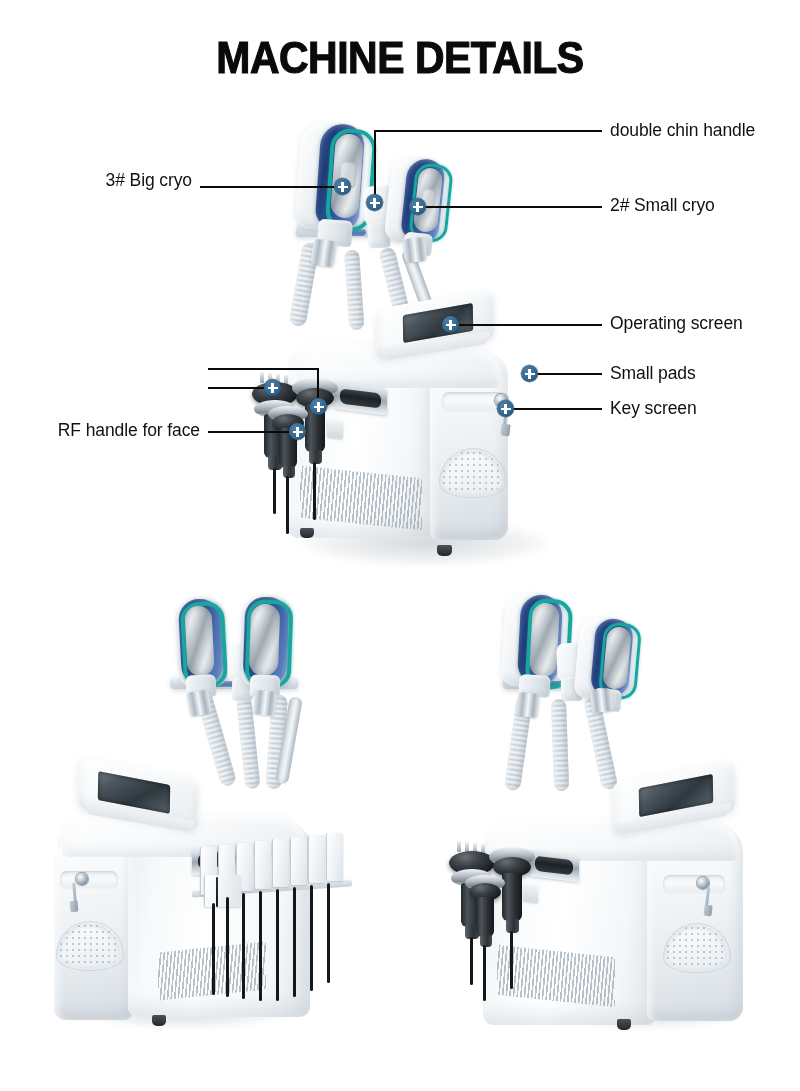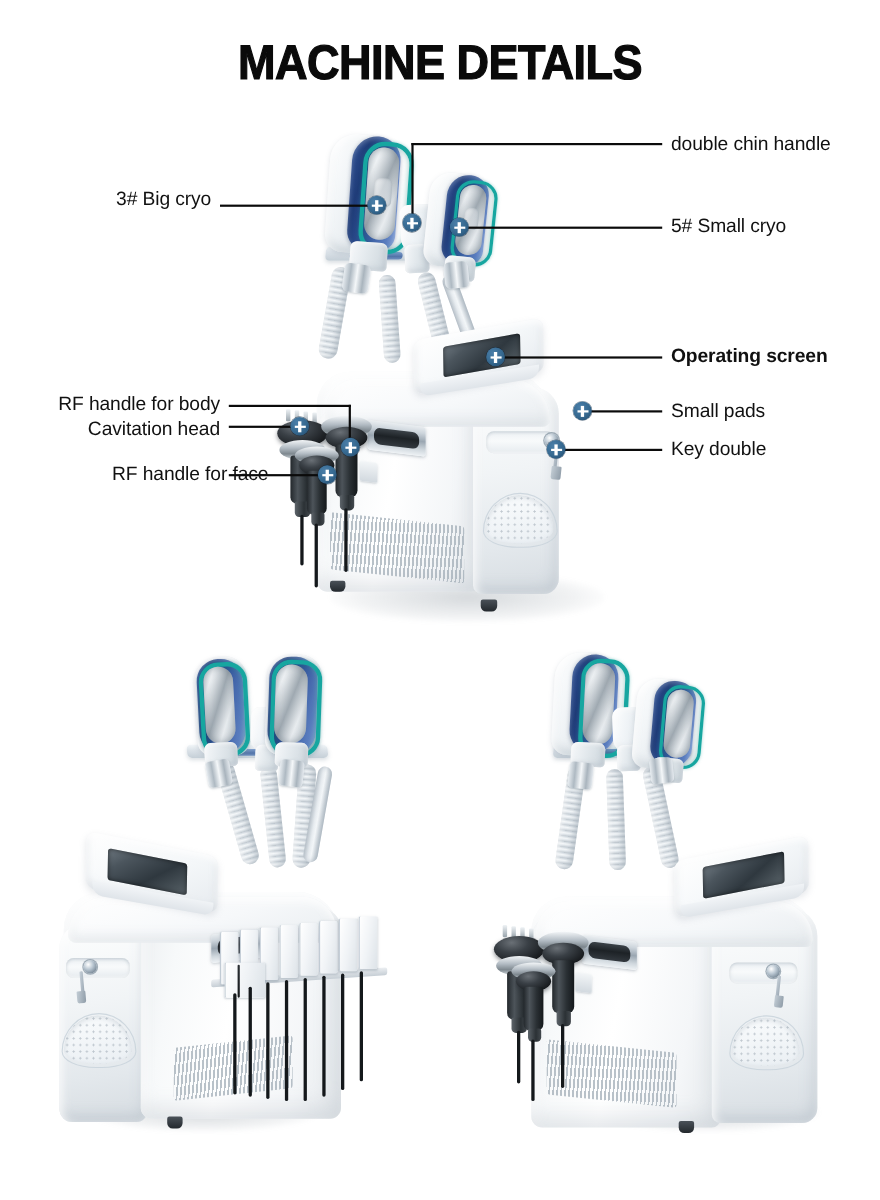--- a/index.html
+++ b/index.html
@@ -374,46 +374,44 @@
   <div class="lead v" style="left:374px;top:130px;height:72px;"></div>
   <div class="plus" style="left:366px;top:194px;"></div>
   <div class="lbl right" style="left:610px;top:122px;">double chin handle</div>
 
   <div class="lead h" style="left:200px;top:186px;width:142px;"></div>
   <div class="plus" style="left:334px;top:178px;"></div>
   <div class="lbl left" style="left:0px;top:172px;width:192px;">3# Big cryo</div>
 
   <div class="lead h" style="left:417px;top:206px;width:185px;"></div>
   <div class="plus" style="left:409px;top:198px;"></div>
-  <div class="lbl right" style="left:610px;top:197px;">5# Small cryo</div>
+  <div class="lbl right" style="left:610px;top:197px;">2# Small cryo</div>
 
   <div class="lead h" style="left:450px;top:324px;width:152px;"></div>
   <div class="plus" style="left:442px;top:316px;"></div>
-  <div class="lbl right" style="left:610px;top:315px;font-weight:bold;">Operating screen</div>
+  <div class="lbl right" style="left:610px;top:315px;">Operating screen</div>
 
   <div class="lead h" style="left:529px;top:373px;width:73px;"></div>
   <div class="plus" style="left:521px;top:365px;"></div>
   <div class="lbl right" style="left:610px;top:365px;">Small pads</div>
 
   <div class="lead h" style="left:505px;top:408px;width:97px;"></div>
   <div class="plus" style="left:497px;top:400px;"></div>
-  <div class="lbl right" style="left:610px;top:400px;">Key double</div>
+  <div class="lbl right" style="left:610px;top:400px;">Key screen</div>
 
   <div class="lead h" style="left:208px;top:368px;width:111px;"></div>
   <div class="lead v" style="left:317px;top:368px;height:37px;"></div>
   <div class="plus" style="left:310px;top:398px;"></div>
-  <div class="lbl left" style="left:0px;top:359px;width:200px;">RF handle for body</div>
 
   <div class="lead h" style="left:208px;top:387px;width:64px;"></div>
   <div class="plus" style="left:264px;top:379px;"></div>
-  <div class="lbl left" style="left:0px;top:381px;width:200px;">Cavitation head</div>
 
   <div class="lead h" style="left:208px;top:431px;width:89px;"></div>
   <div class="plus" style="left:289px;top:423px;"></div>
-  <div class="lbl left" style="left:0px;top:422px;width:200px;margin-left:44px;">RF handle for face</div>
+  <div class="lbl left" style="left:0px;top:422px;width:200px;">RF handle for face</div>
 
   <div class="machine" style="left:40px;top:585px;width:340px;height:460px;">
 
     <div class="shadow-soft" style="left:40px;top:408px;width:210px;height:36px;"></div>
 
     <div class="hose" style="left:155px;top:108px;width:16px;height:96px;border-radius:8px;
                 transform:rotate(-16deg);transform-origin:top center;"></div>
     <div class="hose" style="left:196px;top:112px;width:15px;height:92px;border-radius:8px;
                 transform:rotate(-6deg);transform-origin:top center;"></div>
     <div class="hose" style="left:232px;top:110px;width:16px;height:94px;border-radius:8px;

